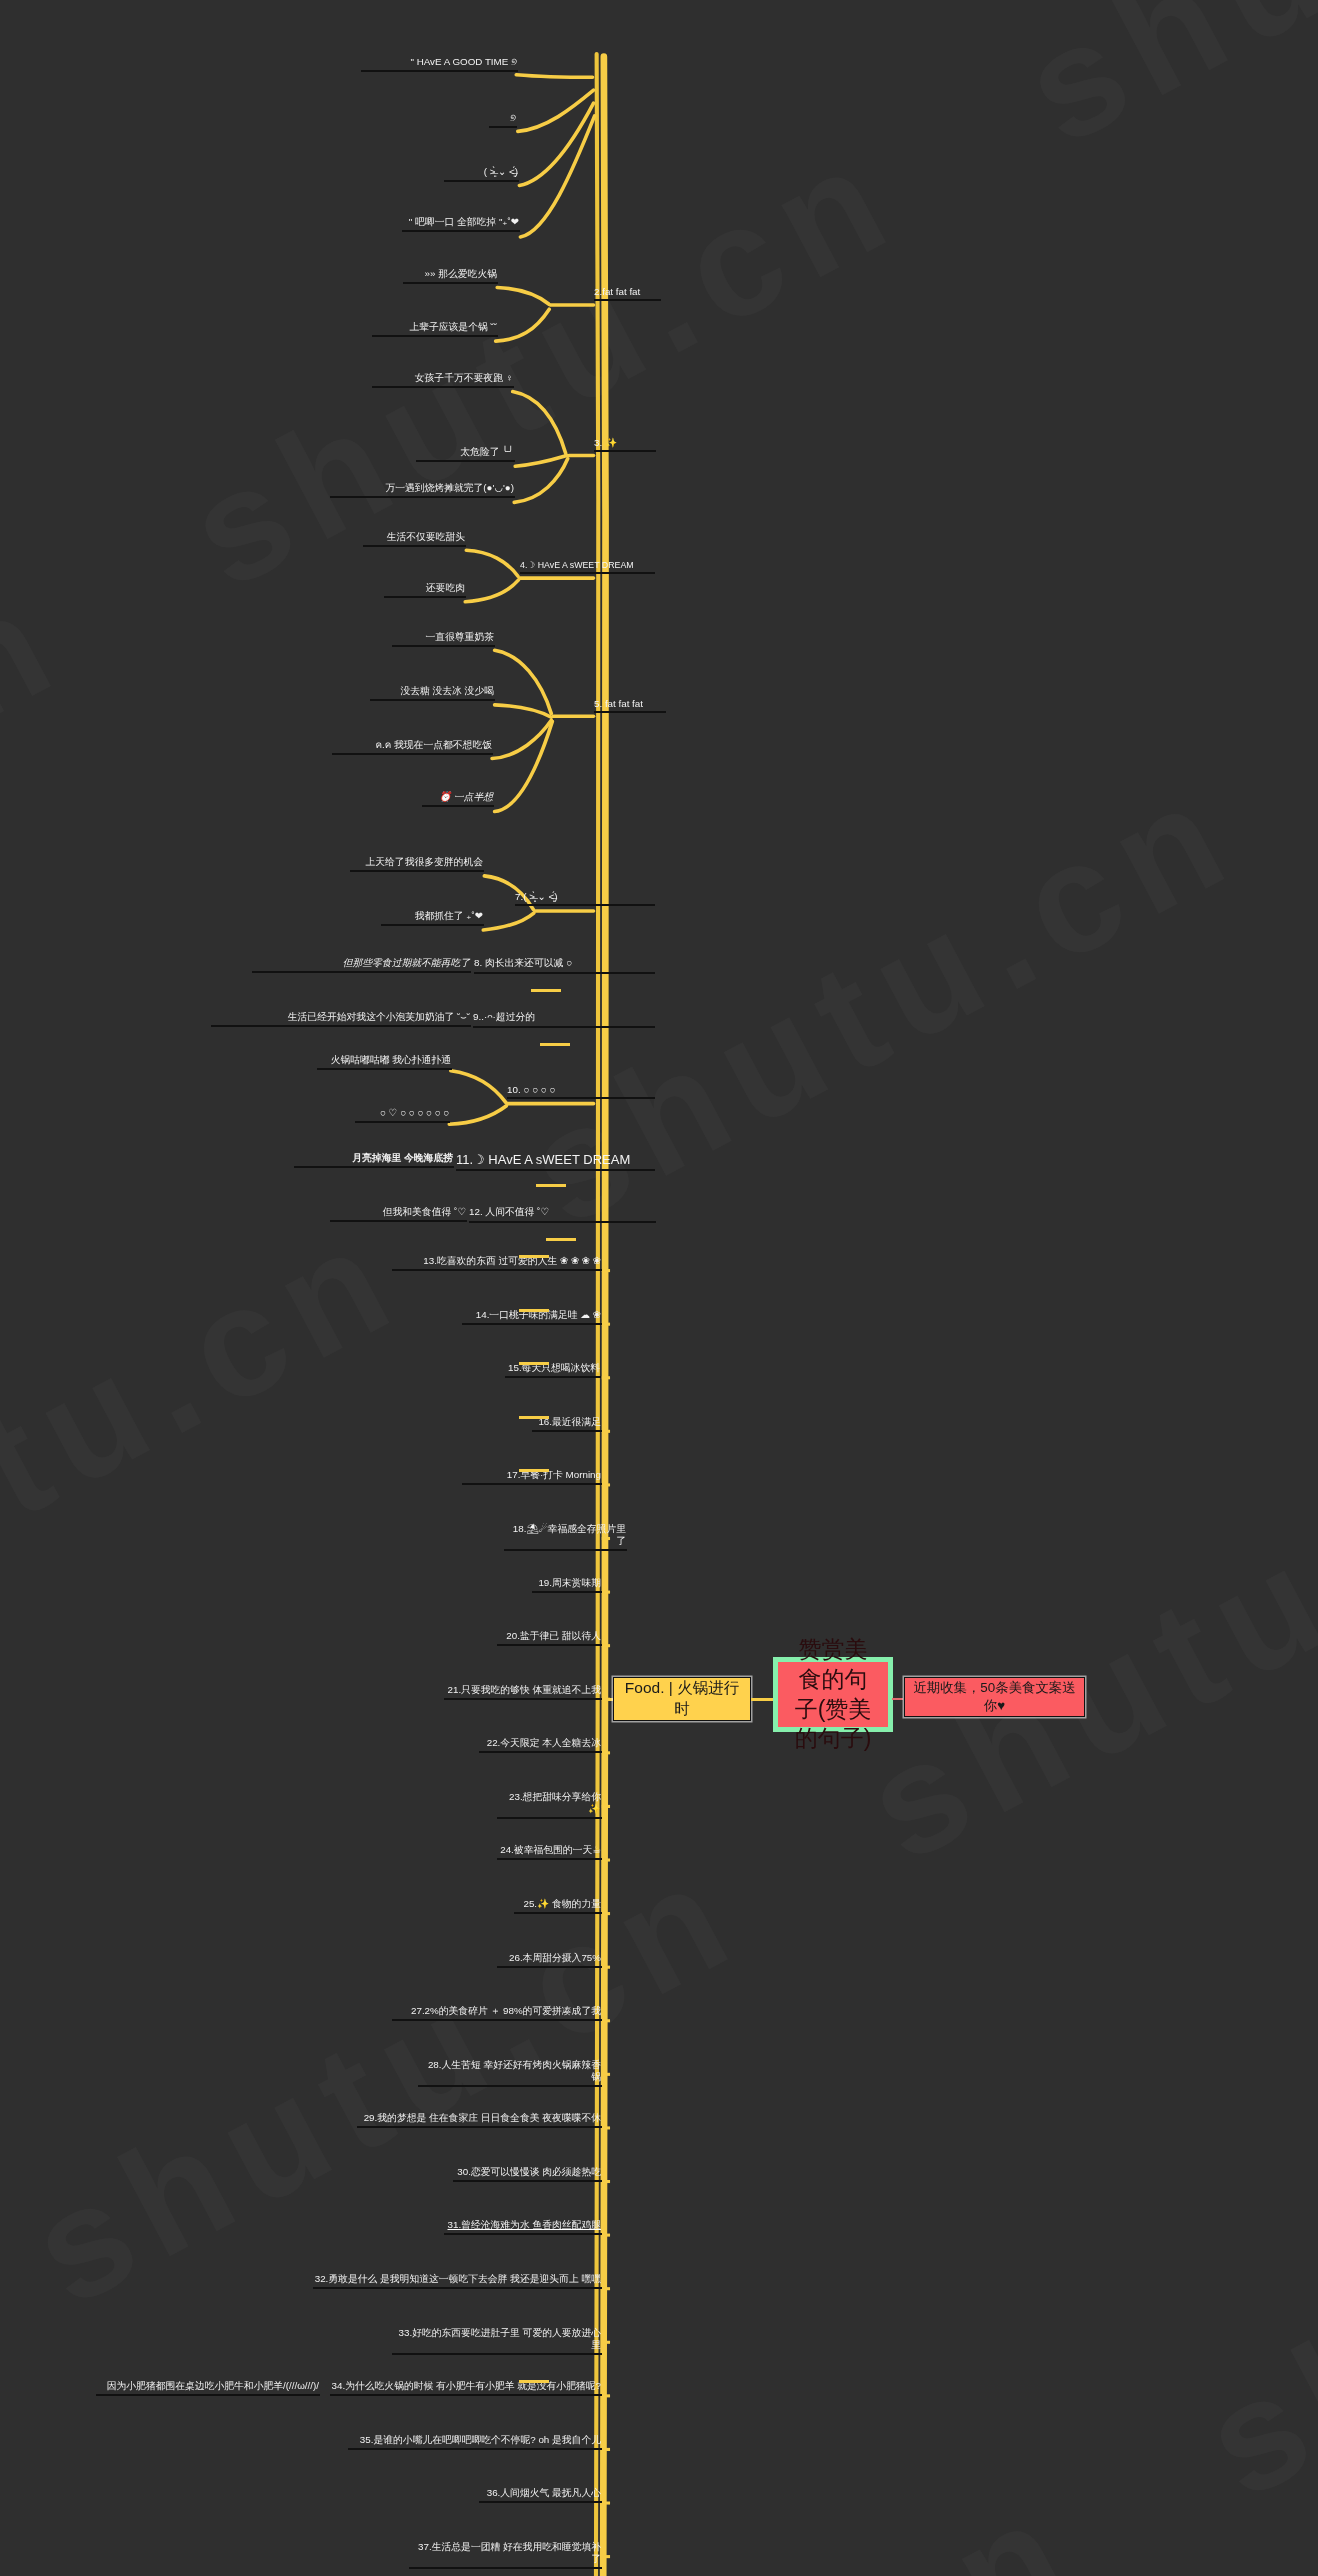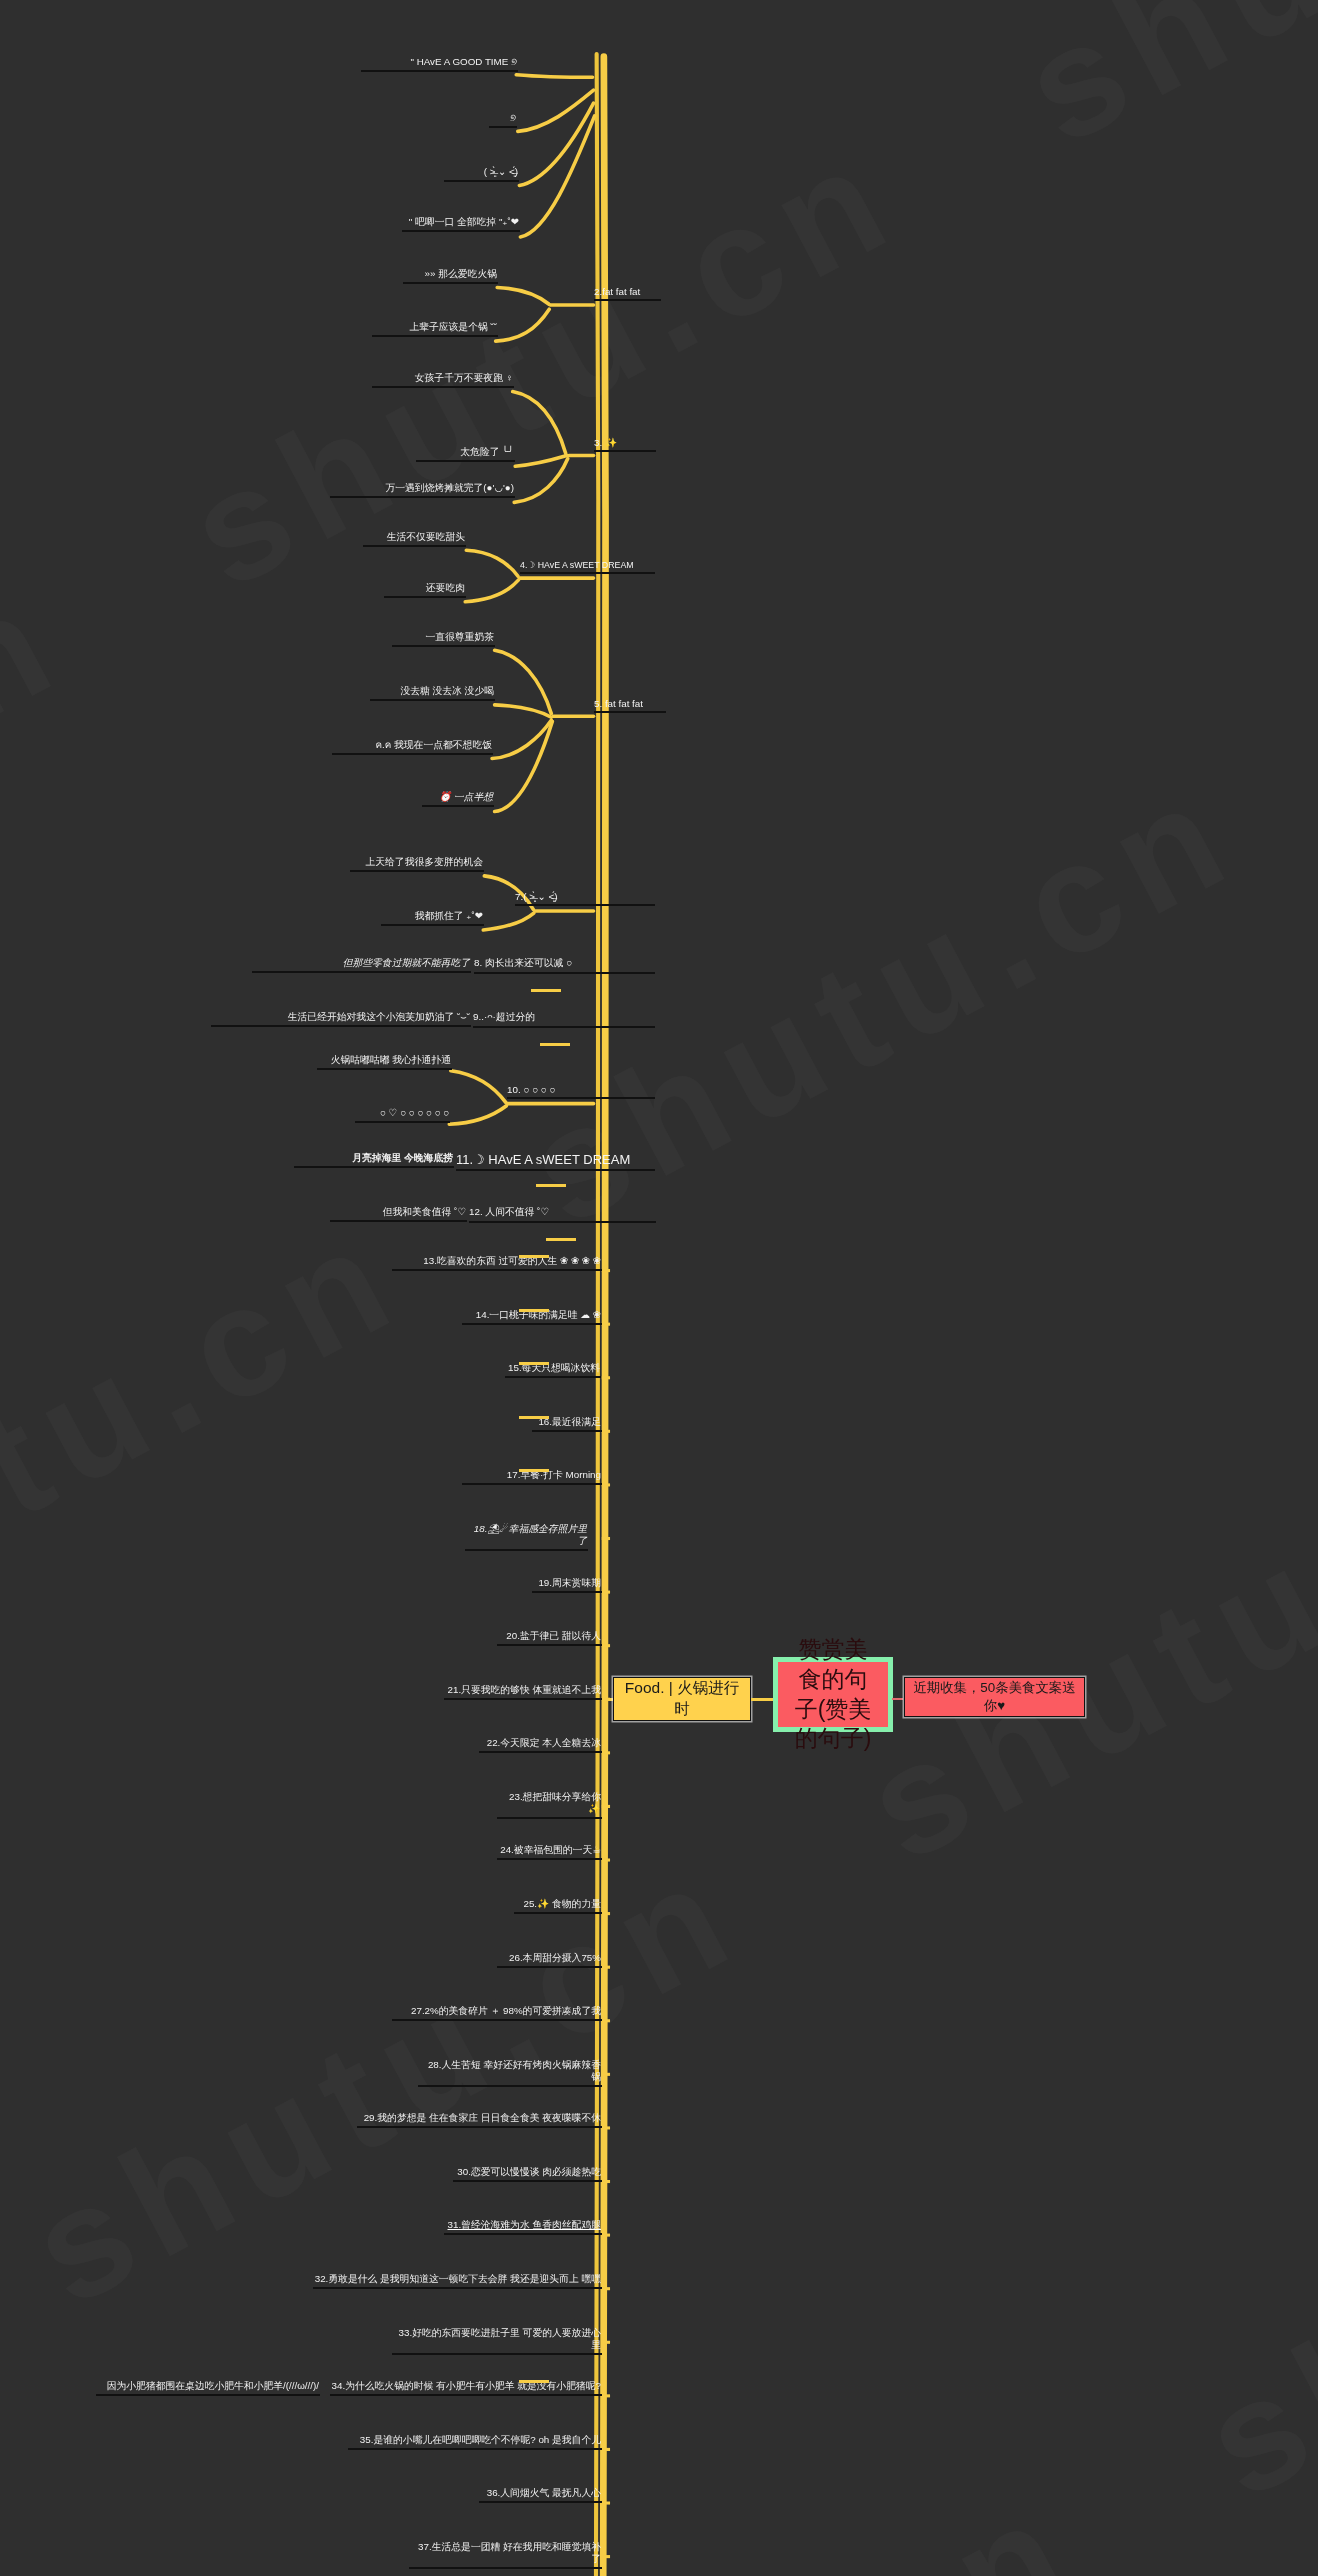--- a/index.html
+++ b/index.html
@@ -359,21 +359,21 @@
     <div class="leaf" style="left: 532px; top: 1416px; width: 70px;">
       <span class="ltext" style="text-align: right;">16.最近很满足</span>
       <span class="lbar"></span>
     </div>
     <div style="position: absolute; width: 30px; height: 2.6px; background: rgb(247, 205, 70); left: 519px; top: 1416px;"></div>
     <div class="leaf" style="left: 462px; top: 1469px; width: 140px;">
       <span class="ltext" style="text-align: right;">17.早餐·打卡 Morning</span>
       <span class="lbar"></span>
     </div>
     <div style="position: absolute; width: 30px; height: 2.6px; background: rgb(247, 205, 70); left: 519px; top: 1469px;"></div>
-    <div class="leaf" style="left: 465px; top: 1523px; width: 123px; font-style: italic;">
+    <div class="leaf" style="left: 504px; top: 1523px; width: 123px;">
       <span class="ltext" style="text-align: right;">18.⛱☄幸福感全存照片里了</span>
       <span class="lbar"></span>
     </div>
     <div class="leaf" style="left: 532px; top: 1577px; width: 70px;">
       <span class="ltext" style="text-align: right;">19.周末赏味期</span>
       <span class="lbar"></span>
     </div>
     <div class="leaf" style="left: 497px; top: 1630px; width: 105px;">
       <span class="ltext" style="text-align: right;">20.盐于律已 甜以待人</span>
       <span class="lbar"></span>

